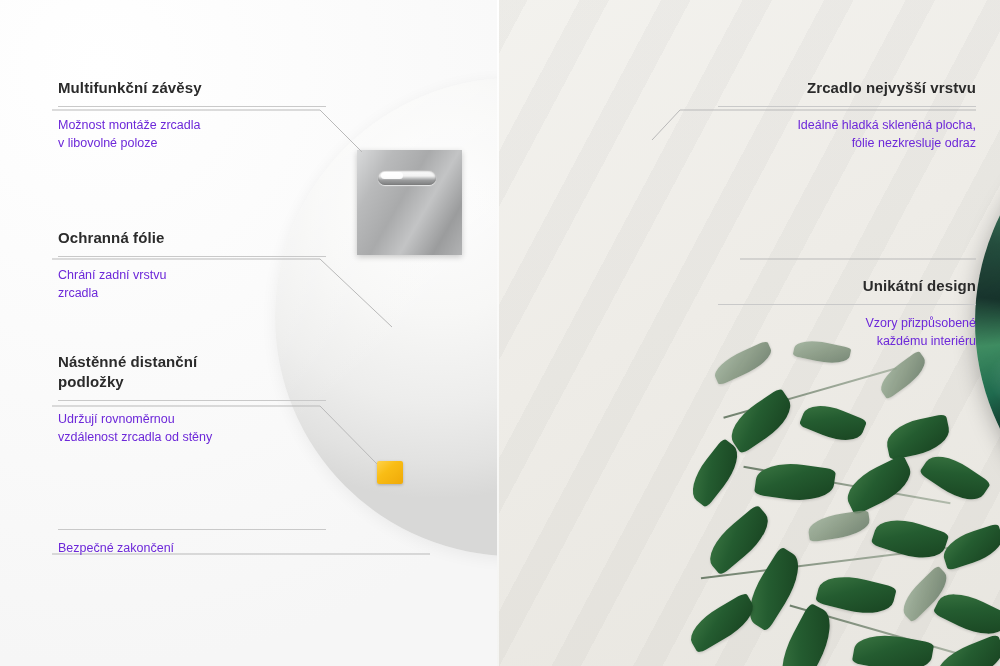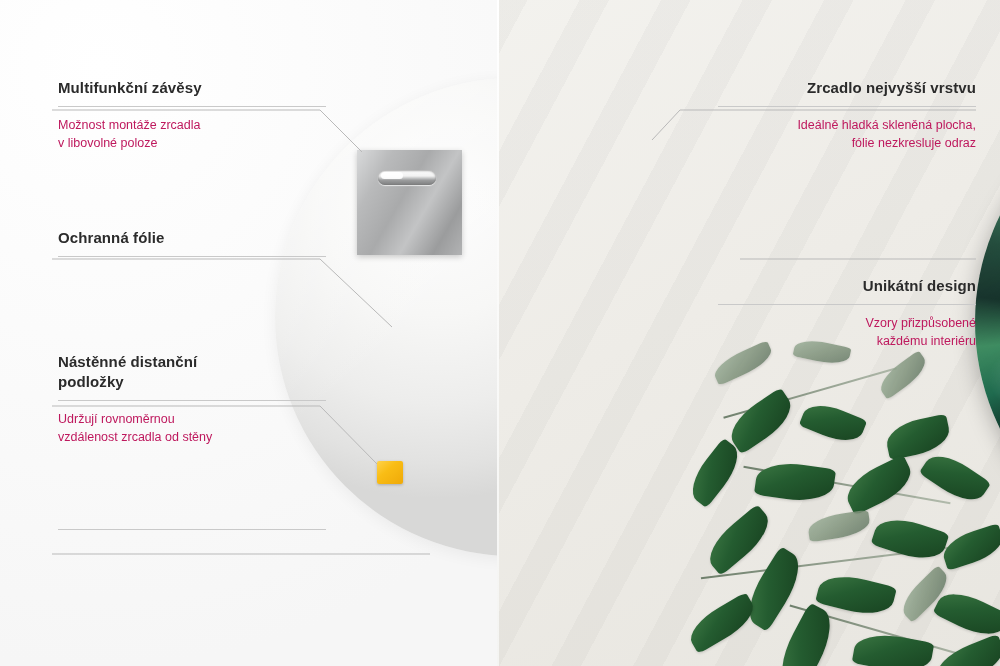--- a/index.html
+++ b/index.html
@@ -114,21 +114,21 @@
   }
 
   
   .callout { position:absolute; }
   .callout h3 {
     font-size:15px; font-weight:bold; color:#2b2b2b; letter-spacing:.1px;
     line-height:1.32; white-space:pre-line;
   }
   .rule { height:1px; background:#c9c9c9; margin:8px 0 9px; }
   .callout p {
-    font-size:12.5px; color:#be185d; line-height:1.45; white-space:pre-line;
+    font-size:12.5px; color:#6d28d9; line-height:1.45; white-space:pre-line;
   }
   .cl { left:58px; text-align:left; width:268px; }
   .cr { right:24px; text-align:right; width:258px; }
 
   .c1 { top:78px; }
   .c2 { top:228px; }
   .c3 { top:352px; }
   .c4 { top:521px; }
   .r1 { top:78px; }
   .r2 { top:228px;margin-top:48px; }
@@ -201,32 +201,35 @@
   <div class="callout cl c1">
     <h3>Multifunkční závěsy</h3>
     <div class="rule"></div>
     <p>Možnost montáže zrcadla
 v libovolné poloze</p>
   </div>
 
   <div class="callout cl c2">
     <h3>Ochranná fólie</h3>
     <div class="rule"></div>
+    <p>Chrání zadní vrstvu
+zrcadla</p>
   </div>
 
   <div class="callout cl c3">
     <h3>Nástěnné distanční
 podložky</h3>
     <div class="rule"></div>
     <p>Udržují rovnoměrnou
 vzdálenost zrcadla od stěny</p>
   </div>
 
   <div class="callout cl c4">
     <div class="rule"></div>
+    <p>Bezpečné zakončení</p>
   </div>
 
   <div class="callout cr r1">
     <h3>Zrcadlo nejvyšší vrstvu</h3>
     <div class="rule"></div>
     <p>Ideálně hladká skleněná plocha,
 fólie nezkresluje odraz</p>
   </div>
 
   <div class="callout cr r2">

